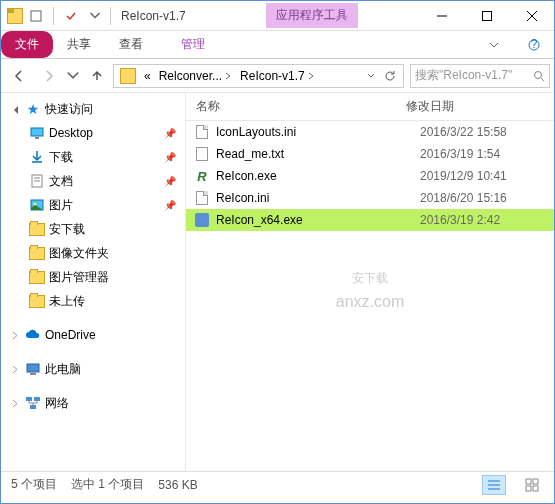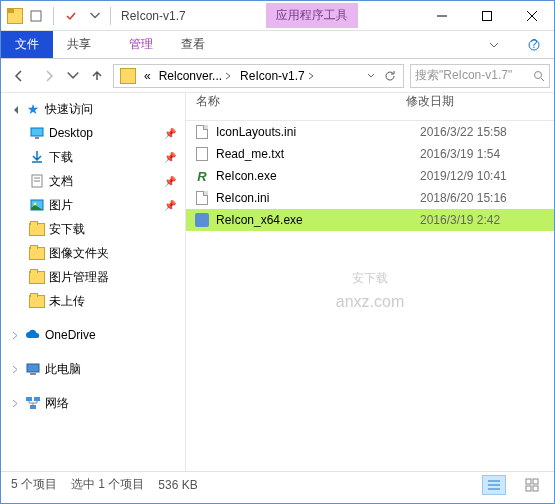--- a/index.html
+++ b/index.html
@@ -13,21 +13,21 @@
 .qat-btn svg { width: 12px; height: 12px; }
 .title-sep { width: 1px; height: 18px; background: #ccc; margin: 0 4px; }
 .title-text { padding-left: 6px; color: #444; font-size: 12px; }
 .title-context { background: #e8b7f0; color: #7a3a8c; padding: 4px 10px; margin-left: 80px; font-size: 12px; }
 .title-spacer { flex: 1; }
 .win-btn { width: 45px; height: 30px; display: flex; align-items: center; justify-content: center; cursor: pointer; }
 .win-btn svg { width: 10px; height: 10px; }
 
 .ribbon { height: 28px; display: flex; align-items: stretch; background: #fff; border-bottom: 1px solid #d0d0d0; }
 .ribbon-tab { padding: 0 14px; display: flex; align-items: center; cursor: pointer; color: #444; }
-.ribbon-tab.file { background: #1d4ed8; color: #fff; }
+.ribbon-tab.file { background: #be185d; color: #fff; border-radius: 10px; }
 .ribbon-tab.contextual { color: #a040b8; margin-left: 10px; }
 .ribbon-spacer { flex: 1; }
 .ribbon-help { width: 40px; display: flex; align-items: center; justify-content: center; cursor: pointer; }
 
 .navbar { height: 34px; display: flex; align-items: center; background: #fff; padding: 0 4px; gap: 2px; border-bottom: 1px solid #e8e8e8; }
 .nav-btn { width: 28px; height: 26px; display: flex; align-items: center; justify-content: center; cursor: pointer; border-radius: 2px; }
 .nav-btn.disabled { opacity: 0.4; cursor: default; }
 .nav-btn svg { width: 14px; height: 14px; }
 .breadcrumb { flex: 1; height: 24px; border: 1px solid #ccc; display: flex; align-items: center; padding: 0 2px; background: #fff; }
 .bc-icon { width: 16px; height: 16px; background: #ffd966; border: 1px solid #c9a227; margin: 0 4px; }
@@ -47,21 +47,21 @@
 .tree-icon { width: 16px; height: 16px; display: flex; align-items: center; justify-content: center; }
 .folder-ic { width: 16px; height: 13px; background: #ffd966; border: 1px solid #c9a227; position: relative; }
 .folder-ic::before { content: ""; position: absolute; top: -3px; left: 0; width: 6px; height: 3px; background: #ffd966; border: 1px solid #c9a227; border-bottom: none; }
 .star-ic { color: #1e88e5; font-size: 14px; }
 .cloud-ic { color: #0078d4; }
 .pc-ic svg, .net-ic svg { width: 16px; height: 16px; }
 .pin-ic { margin-left: auto; margin-right: 8px; color: #888; font-size: 10px; }
 .tree-gap { height: 10px; }
 
 .content { flex: 1; display: flex; flex-direction: column; position: relative; }
-.col-headers { height: 28px; display: flex; border-bottom: 1px solid #e8e8e8; padding-left: 6px; color: #555; }
+.col-headers { height: 28px; display: flex; align-items: center; border-bottom: 1px solid #e8e8e8; padding-left: 6px; color: #555; }
 .col-name { width: 210px; padding-left: 4px; }
 .col-date { flex: 1; padding-left: 4px; }
 .file-list { flex: 1; }
 .file-row { height: 22px; display: flex; align-items: center; padding-left: 8px; cursor: pointer; }
 .file-row.selected { background: #bef264; }
 .file-ic { width: 16px; height: 16px; margin-right: 6px; display: flex; align-items: center; justify-content: center; }
 .ini-ic { width: 12px; height: 14px; background: #fff; border: 1px solid #999; position: relative; }
 .ini-ic::after { content: ""; position: absolute; right: -1px; top: -1px; width: 4px; height: 4px; background: #ddd; border-left: 1px solid #999; border-bottom: 1px solid #999; }
 .txt-ic { width: 12px; height: 14px; background: #fff; border: 1px solid #999; }
 .exe-ic { color: #2e7d32; font-weight: bold; font-size: 13px; font-style: italic; }
@@ -118,22 +118,22 @@
   <div class="win-btn close">
       <svg viewBox="0 0 10 10">
         <path d="M0 0l10 10M10 0L0 10" stroke="#000"></path>
       </svg>
     </div>
 </div>
 
 <div class="ribbon">
   <div class="ribbon-tab file">文件</div>
   <div class="ribbon-tab">共享</div>
+  <div class="ribbon-tab">查看</div>
   <div class="ribbon-tab contextual">管理</div>
-  <div class="ribbon-tab">查看</div>
   <div class="ribbon-spacer"></div>
   <div class="ribbon-help">
       <svg viewBox="0 0 10 10" width="10" height="10">
         <path d="M1 3l4 4 4-4" fill="none" stroke="#666"></path>
       </svg>
     </div>
   <div class="ribbon-help">
       <svg viewBox="0 0 12 12" width="12" height="12">
         <circle cx="6" cy="6" r="5" fill="none" stroke="#1979ca"></circle>
         <text x="6" y="9" text-anchor="middle" font-size="8" fill="#1979ca">?</text>

